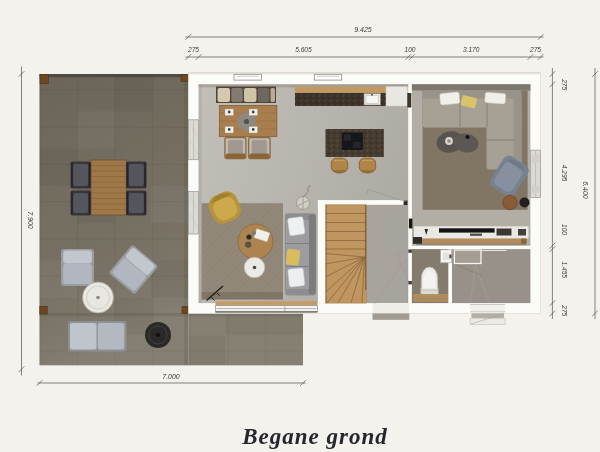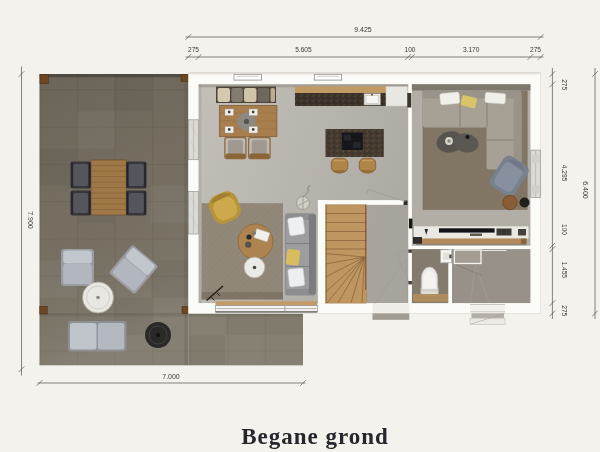--- a/index.html
+++ b/index.html
@@ -1,17 +1,17 @@
 <!DOCTYPE html>
 <html><head>
 <meta charset="utf-8">
 <style>
   html,body{margin:0;padding:0;background:#f4f2ec;}
   #page{position:relative;width:600px;height:452px;overflow:hidden;background:#f4f2ec;
-        font-family:"Liberation Sans", sans-serif;}
+        font-family:"Liberation Sans", sans-serif;font-style:italic;}
   svg{display:block;}
   text{font-family:"Liberation Sans", sans-serif;}
   .ttl{font-family:"Liberation Serif", serif;}
 </style>
 </head>
 <body>
 <div id="page">
 <svg width="600" height="452" viewBox="0 0 600 452">
 <defs>
   <pattern id="tiles" width="37.6" height="37.3" patternUnits="userSpaceOnUse" x="39.5" y="52">

